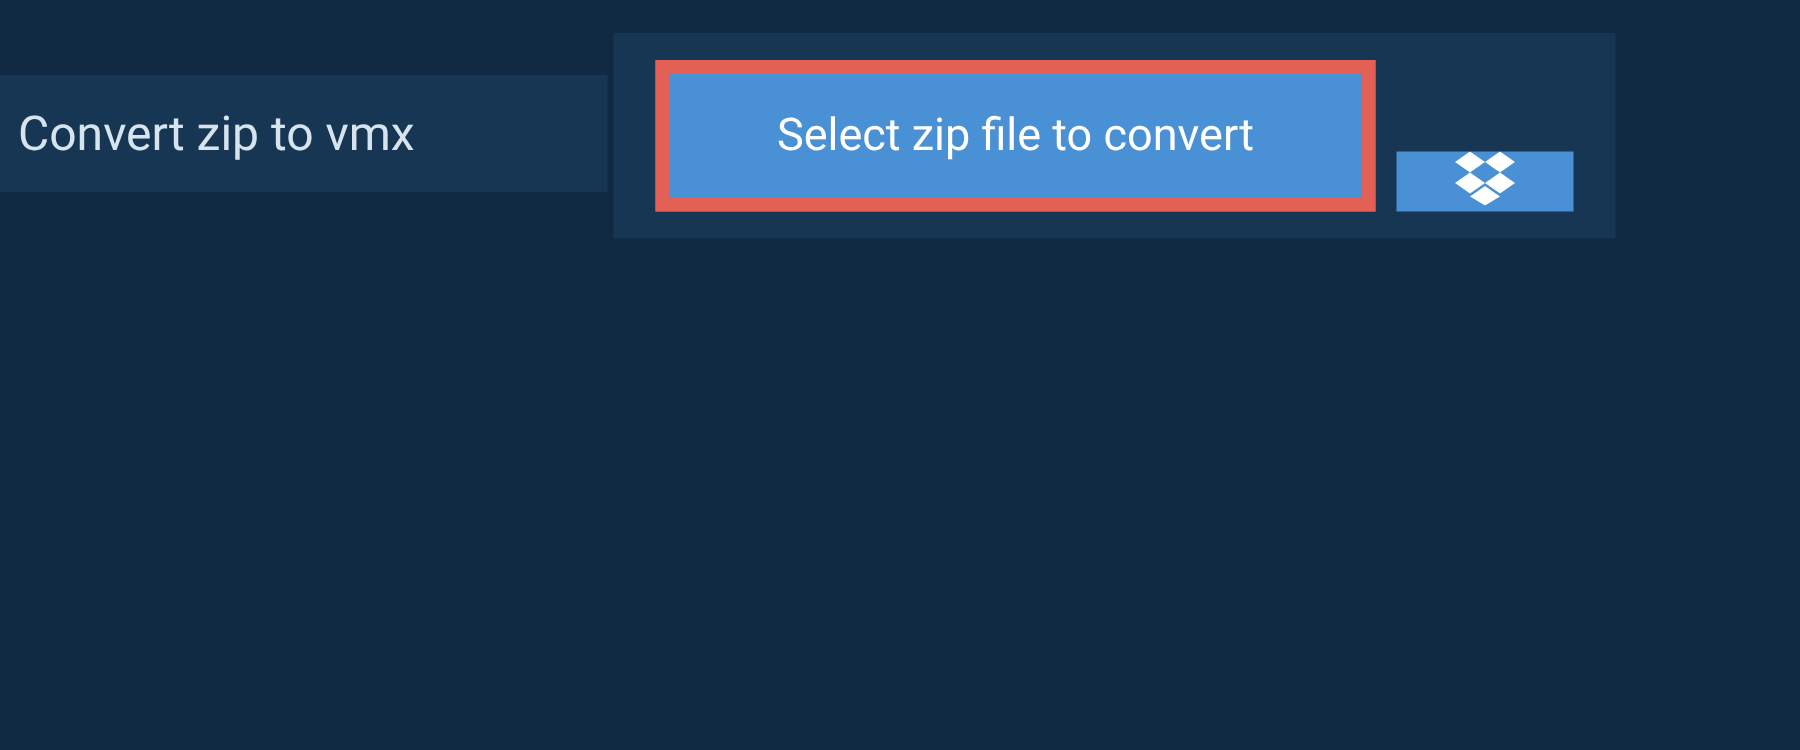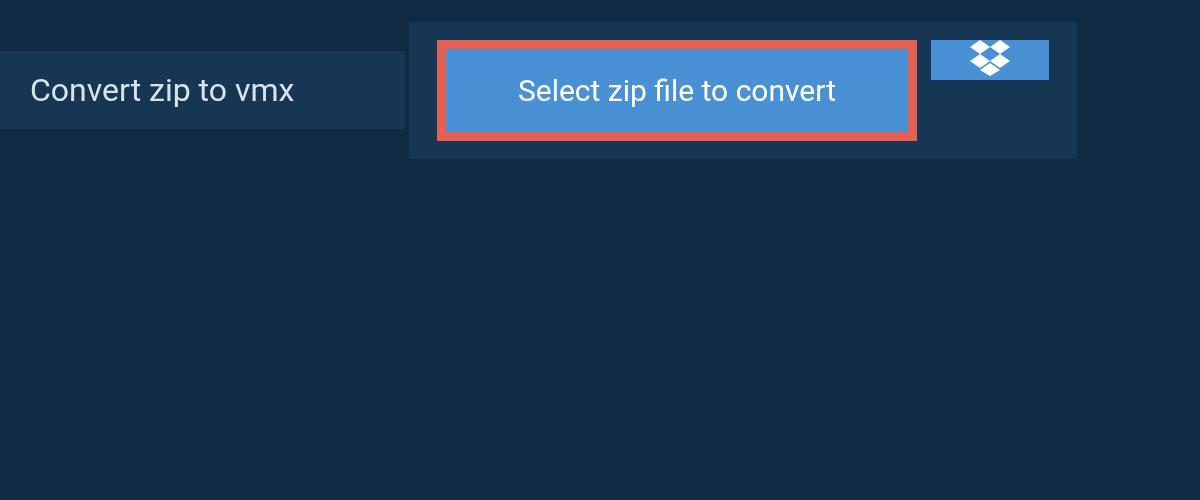--- a/index.html
+++ b/index.html
@@ -9,35 +9,35 @@
     }
     body {
       width: 1200px;
       height: 500px;
       background: #0f2a42;
       font-family: -apple-system, BlinkMacSystemFont, "Segoe UI", Roboto, sans-serif;
       overflow: hidden;
     }
     .header-tab {
       background: #163653;
-      padding: 20px 30px;
+      padding: 20px 12px;
       display: inline-block;
       min-width: 405px;
     }
     .header-title {
       color: #d8e4ed;
       font-size: 32px;
       font-weight: 400;
     }
     .action-panel {
       background: #163653;
       margin-top: 22px;
       padding: 18px 28px;
       display: inline-flex;
-      align-items: flex-start;
+      align-items: flex-end;
       gap: 14px;
     }
     .select-file-button {
       background: #4990d4;
       border: 9px solid #e36055;
       color: #ffffff;
       font-size: 30px;
       font-weight: 400;
       padding: 24px 40px;
       cursor: pointer;

